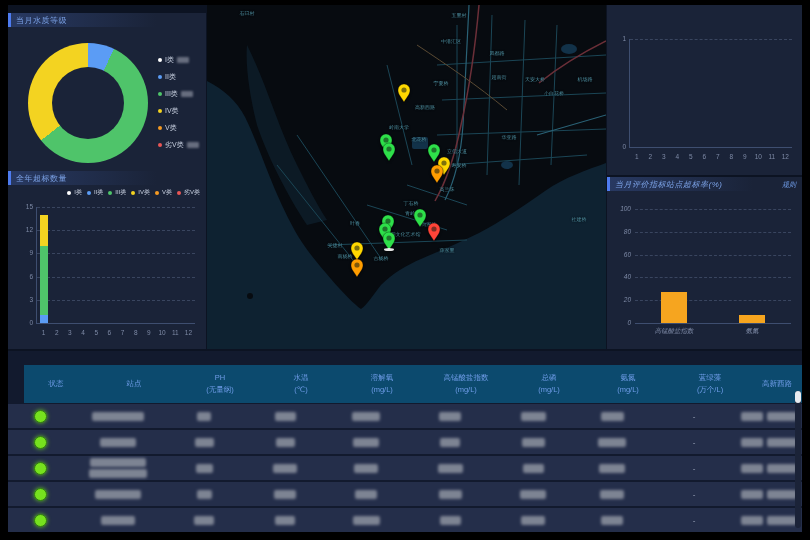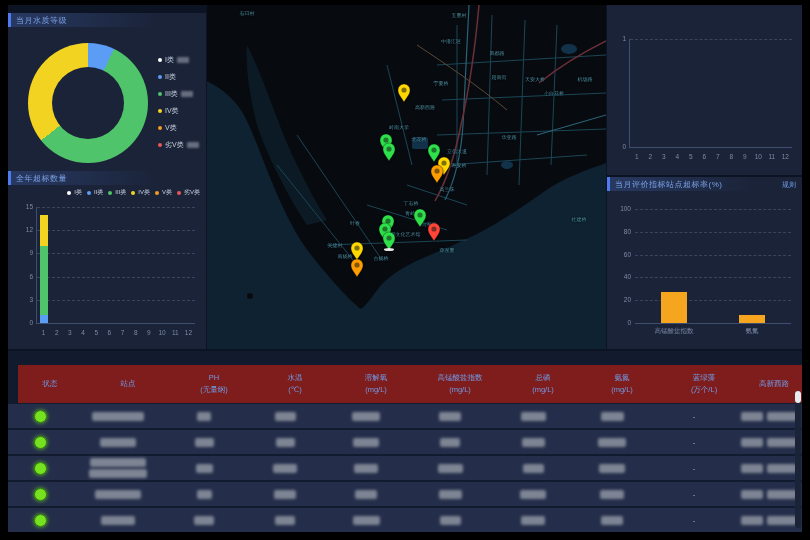--- a/index.html
+++ b/index.html
@@ -9,21 +9,21 @@
   .panel{position:absolute;background:#1a2338;overflow:hidden;}
   .panel-header{position:relative;height:14px;background:linear-gradient(90deg,#283962,#1a2338 75%);display:flex;align-items:center;}
   .panel-header .accent{position:absolute;left:0;top:0;width:3px;height:100%;background:#4e7cf0;}
   .panel-title{margin-left:8px;font-size:8px;color:#7aa0e4;letter-spacing:.5px;white-space:nowrap;}
   .panel-link{position:absolute;right:6px;top:3px;font-size:7px;color:#6f9ce8;cursor:pointer;}
 
   #panel-donut{left:0;top:0;width:198px;height:164px;margin-top:8px;}
   #panel-yearly{left:0;top:166px;width:198px;height:178px;}
   #map-panel{position:absolute;left:199px;top:0;width:399px;height:344px;background:#0e2231;overflow:hidden;}
   #panel-exceed{left:599px;top:0;width:195px;height:170px;}
-  #panel-rate{left:599px;top:172px;width:195px;height:172px;}
+  #panel-rate{left:599px;top:172px;width:195px;height:172px;font-style:italic;}
   #panel-table{left:0;top:346px;width:794px;height:181px;background:#121a2e;}
 
   
   .donut{position:absolute;left:20px;top:30px;width:120px;height:120px;border-radius:50%;}
   .hole{position:absolute;left:44px;top:54px;width:72px;height:72px;border-radius:50%;background:#1a2338;}
   .donut-legend{position:absolute;left:150px;top:42px;margin:0;padding:0;list-style:none;}
   .donut-legend li{display:flex;align-items:center;margin-bottom:7px;font-size:7px;color:#c8d0e0;}
   .ldot{display:inline-block;width:4px;height:4px;border-radius:50%;margin-right:3px;}
   .redact-sm{display:inline-block;width:12px;height:6px;background:#7a8090;filter:blur(1px);border-radius:1px;margin-left:3px;opacity:.8;}
 
@@ -40,21 +40,21 @@
   .hleg{display:flex;align-items:center;}
 
   
   #mapOverlay{position:absolute;inset:0;}
   .map-label{position:absolute;font-size:5px;color:#4d8ea0;white-space:nowrap;transform:translate(-50%,-50%);text-shadow:0 0 2px #000;}
   .pin{position:absolute;width:14px;height:20px;filter:drop-shadow(0 1px 1px rgba(0,0,0,.6));}
   .pin-base{position:absolute;left:2px;top:17px;width:10px;height:3px;background:#fff;border-radius:50%;opacity:.9;}
 
   
   #panel-table{--cols:64px 92px 80px 82px 80px 88px 78px 80px 84px 1fr;}
-  .thead{position:absolute;left:10px;top:14px;right:0;height:38px;background:#7f1d1d;display:grid;grid-template-columns:var(--cols);align-items:center;}
+  .thead{position:absolute;left:16px;top:14px;right:0;height:38px;background:#0c4a6e;display:grid;grid-template-columns:var(--cols);align-items:center;}
   .th{text-align:center;color:#6f9ce8;font-size:7.5px;line-height:1.6;}
   .trow{position:absolute;left:0;right:0;height:24px;background:#242e4a;display:grid;grid-template-columns:var(--cols);align-items:center;}
   .trow>div{display:flex;align-items:center;justify-content:center;}
   .cellc{flex-direction:column;}
   .dot{width:11px;height:11px;border-radius:50%;background:#76e11e;border:1px solid #2f7a10;box-shadow:0 0 4px rgba(118,225,30,.8);}
   .redact{height:9px;background:#8d93a0;border-radius:2px;filter:blur(1.4px);opacity:.85;}
   .algae{font-size:8px;color:#9aa4ba;}
   .time-redact{gap:4px;}
   .scrollbar{position:absolute;right:1px;top:40px;bottom:4px;width:6px;background:#1b2338;border-radius:3px;}
   .thumb{position:absolute;top:0;left:0;width:6px;height:12px;background:#e8ebf0;border-radius:3px;}

